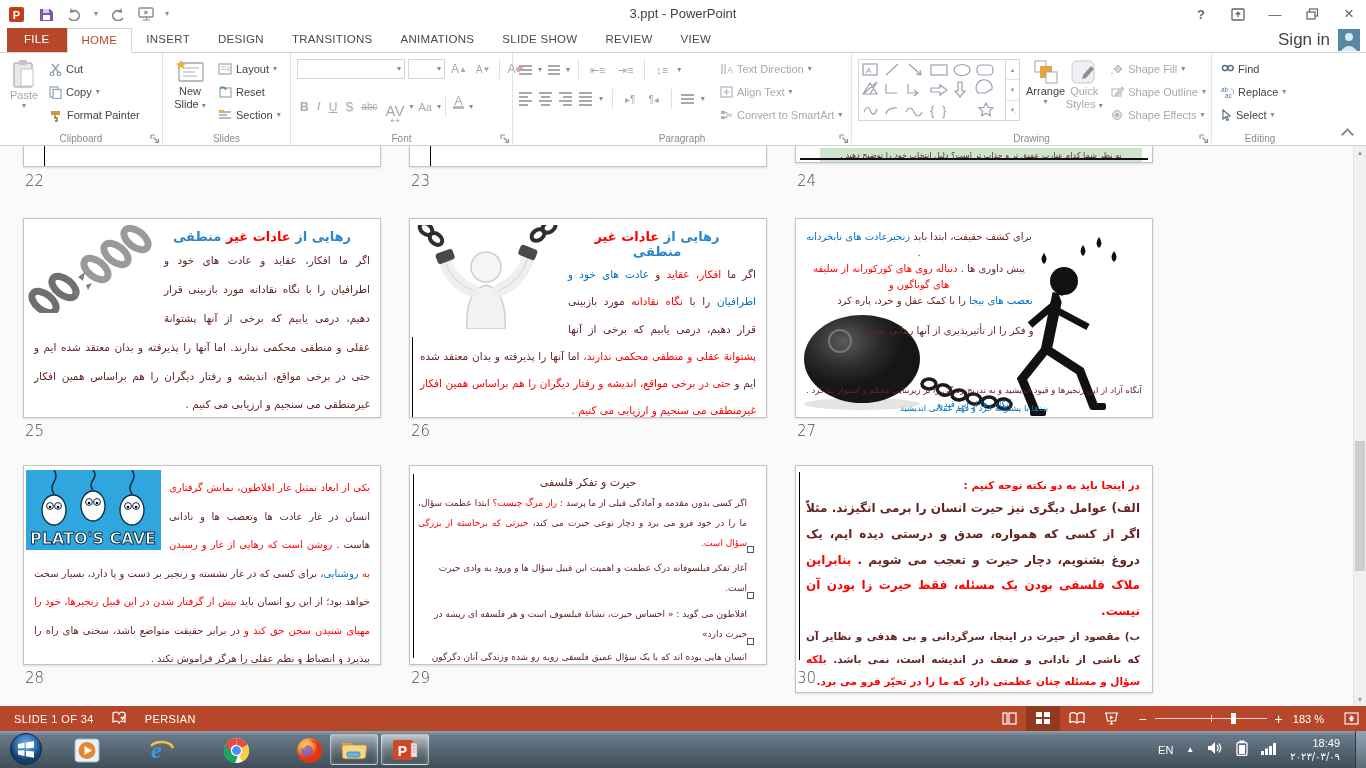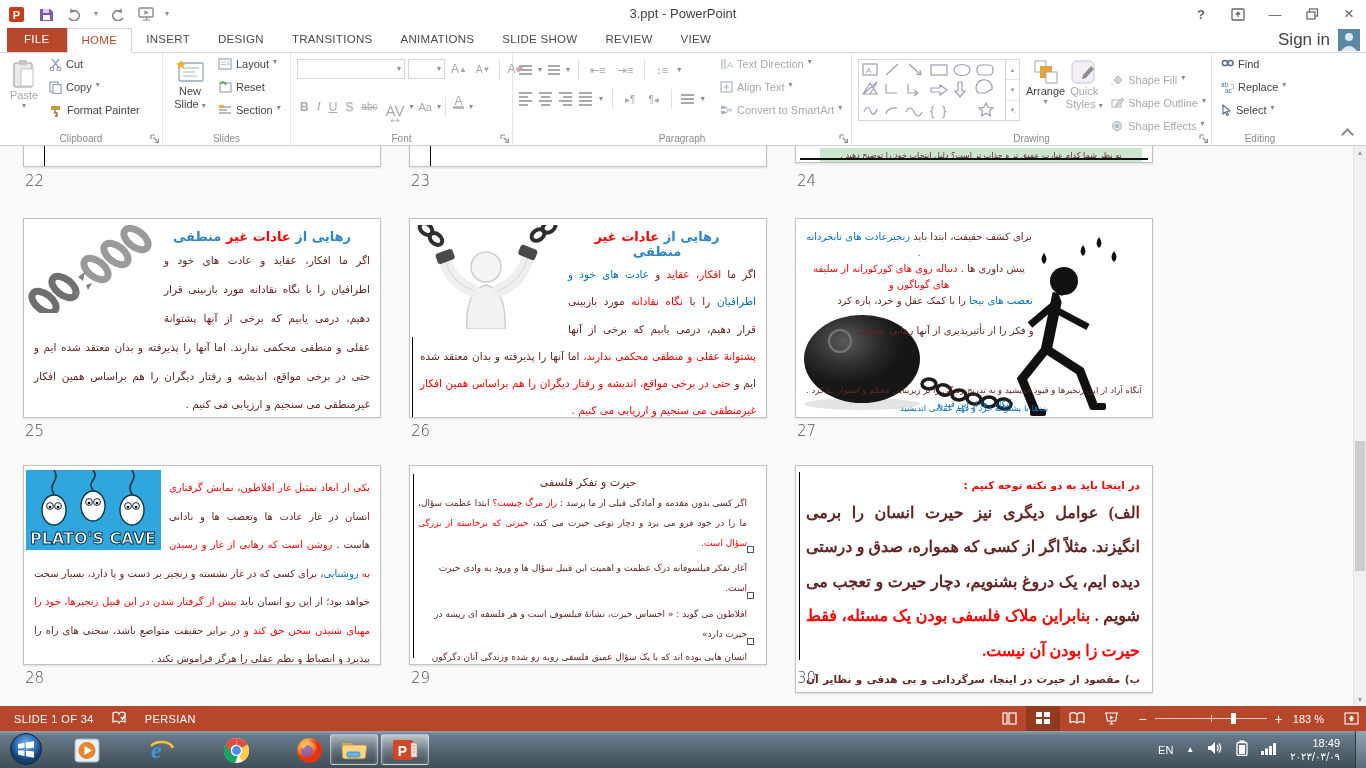--- a/index.html
+++ b/index.html
@@ -23,21 +23,21 @@
 .signin{margin-left:auto;display:flex;align-items:center;gap:8px;padding-right:6px;font-size:17px;color:#444;}
 .avatar{width:22px;height:22px;background:#5b87a6;display:flex;align-items:end;justify-content:center;overflow:hidden;}
 
 
 .ribbon{position:absolute;top:52px;left:0;right:0;height:94px;background:#fff;border-top:1px solid #d4d4d4;border-bottom:1px solid #cfcfcf;display:flex;z-index:2;}
 .rgroup{position:relative;height:100%;flex:none;border-right:1px solid #e4e4e4;padding:3px 2px 15px 2px;display:flex;align-items:flex-start;}
 .glabel{position:absolute;bottom:1px;left:0;right:0;text-align:center;font-size:10px;color:#8b8b8b;}
 .launcher{position:absolute;right:2px;bottom:2px;width:10px;height:10px;}
 .bigbtn{display:flex;flex-direction:column;align-items:center;justify-content:flex-start;padding-top:3px;font-size:11px;color:#444;height:72px;text-align:center;line-height:13px;}
 .scol{display:flex;flex-direction:column;justify-content:flex-start;gap:1px;}
-.srow{display:flex;align-items:flex-start;gap:4px;height:22px;font-size:11px;color:#444;padding:0 3px;white-space:nowrap;}
+.srow{display:flex;align-items:center;gap:4px;height:22px;font-size:11px;color:#444;padding:0 3px;white-space:nowrap;}
 .dis{color:#a9a9a9 !important;}
 .ddg{font-size:8px;color:#8b8b8b;line-height:8px;}
 .combo{height:20px;border:1px solid #d6d6d6;background:#fff;display:flex;align-items:center;justify-content:flex-end;padding:0 3px;}
 .fbtn{font-size:12px;color:#a9a9a9;padding:0 3px;display:inline-flex;align-items:center;height:20px;}
 .vline{width:1px;height:20px;background:#e0e0e0;margin:0 2px;}
 .bars{display:inline-flex;flex-direction:column;gap:2px;}
 .bars i{display:block;height:2px;background:#a9a9a9;}
 .collapse-chevron{position:absolute;right:14px;bottom:6px;width:9px;height:9px;border-left:2px solid #8a8a8a;border-top:2px solid #8a8a8a;transform:rotate(45deg);}
 
 
@@ -444,21 +444,21 @@
         <span class="ddg">▾</span>
       </div>
       <div class="bigbtn dis" style="width:52px;">
         <svg width="30" height="26" fill="none">
             <rect x="3" y="2" width="22" height="22" rx="5" fill="#f2f0f5" stroke="#c9c4d4"></rect>
             <path d="M14 16 l8 -9 3 3 -8 9 -4 1 z" fill="#8f8f8f"></path>
           </svg>
         <span>Quick</span>
         <span><span>Styles</span> <span class="ddg">▾</span></span>
       </div>
-      <div class="scol" style="padding-top:2px;margin-left:4px;margin-top:16px;">
+      <div class="scol" style="padding-top:2px;margin-left:4px;">
         <div class="srow dis">
           <svg width="14" height="12" fill="none">
               <path d="M4 6 L8 2 L12 6 L8 10 Z" fill="#cfd4d9" stroke="#aab4bf"></path>
               <path d="M2 9 q-1.5 2 0 2.6 q1.5 -.6 0 -2.6" fill="#aab4bf"></path>
             </svg>
           <span>Shape Fill</span>
             <span class="ddg">▾</span>
         </div>
         <div class="srow dis">
           <svg width="14" height="12" fill="none">
@@ -681,21 +681,21 @@
             <div><span class="sg-dark">انسان هایی بوده اند که با یک سؤال عمیق فلسفی روبه رو شده وزندگی آنان دگرگون شده است.</span></div>
           </div>
       </div>
       <div class="tb-line-v" style="left:3px;top:8px;height:184px;"></div>
     </div>
     <span class="slide-num" style="left:411px;top:523px;">29</span>
 
     <div class="slide" style="left:795px;top:319px;height:228px;">
       <div class="fa" style="padding:8px 12px 0 10px;font-weight:600;">
         <div style="font-size:10.5px;line-height:2.1;"><span class="sg-red">در اینجا باید به دو نکته توجه کنیم :</span></div>
-        <div style="font-size:16px;line-height:2.15;text-align:justify;font-family:Liberation Serif, serif;"><span class="sg-dark">الف) عوامل دیگری نیز حیرت انسان را برمی انگیزند. مثلاً اگر از کسی که همواره، صدق و درستی دیده ایم، یک دروغ بشنویم، دچار حیرت و تعجب می شویم . </span><span class="sg-red">بنابراین ملاک فلسفی بودن یک مسئله، فقط حیرت زا بودن آن نیست.</span></div>
+        <div style="font-size:12px;line-height:2.15;text-align:justify;"><span class="sg-dark">الف) عوامل دیگری نیز حیرت انسان را برمی انگیزند. مثلاً اگر از کسی که همواره، صدق و درستی دیده ایم، یک دروغ بشنویم، دچار حیرت و تعجب می شویم . </span><span class="sg-red">بنابراین ملاک فلسفی بودن یک مسئله، فقط حیرت زا بودن آن نیست.</span></div>
         <div style="font-size:10.5px;line-height:2.15;text-align:justify;"><span class="sg-dark">ب)  مقصود از حیرت در اینجا، سرگردانی و بی هدفی و نظایر آن که ناشی از نادانی و ضعف در اندیشه است، نمی باشد. </span><span class="sg-red">بلکه سؤال و مسئله چنان عظمتی دارد که ما را در تحیّر فرو می برد.</span></div>
       </div>
       <div class="tb-line-v" style="left:3px;top:6px;height:188px;"></div>
     </div>
     <span class="slide-num" style="left:797px;top:523px;">30</span>
 
     <div class="wsscroll">
       <span class="wsarrow" style="top:0;">▲</span>
       <div class="wsthumb"></div>
       <span class="wsarrow" style="bottom:0;">▼</span>

